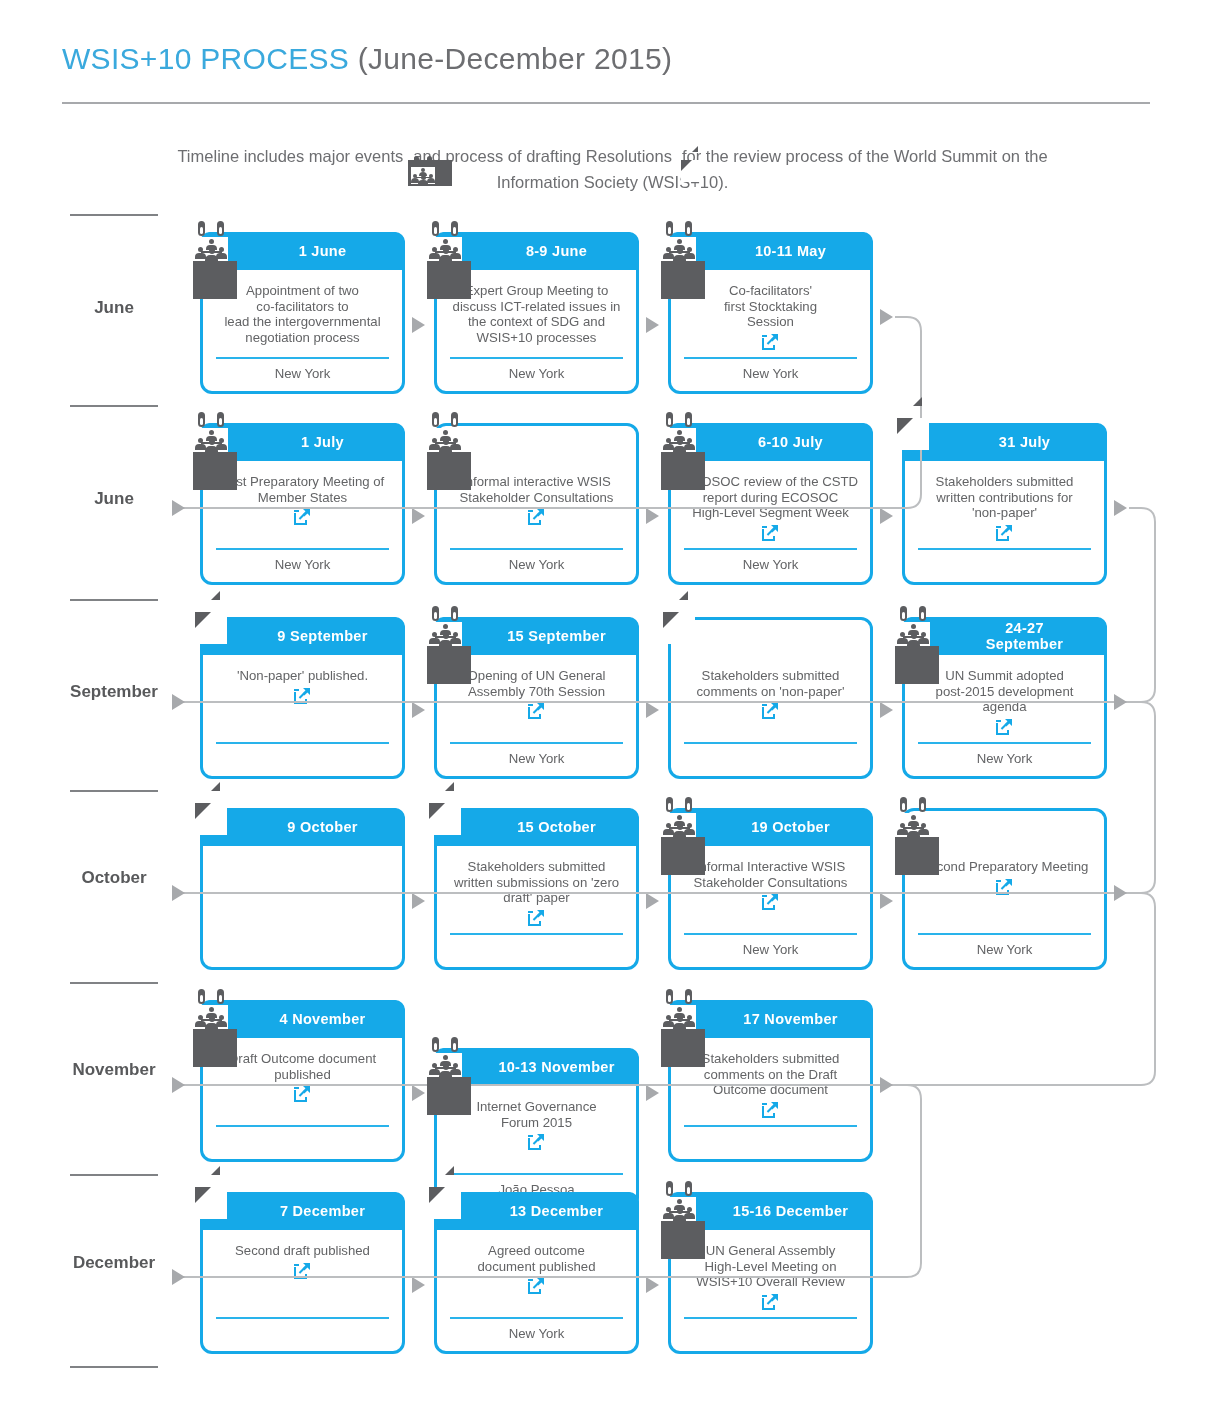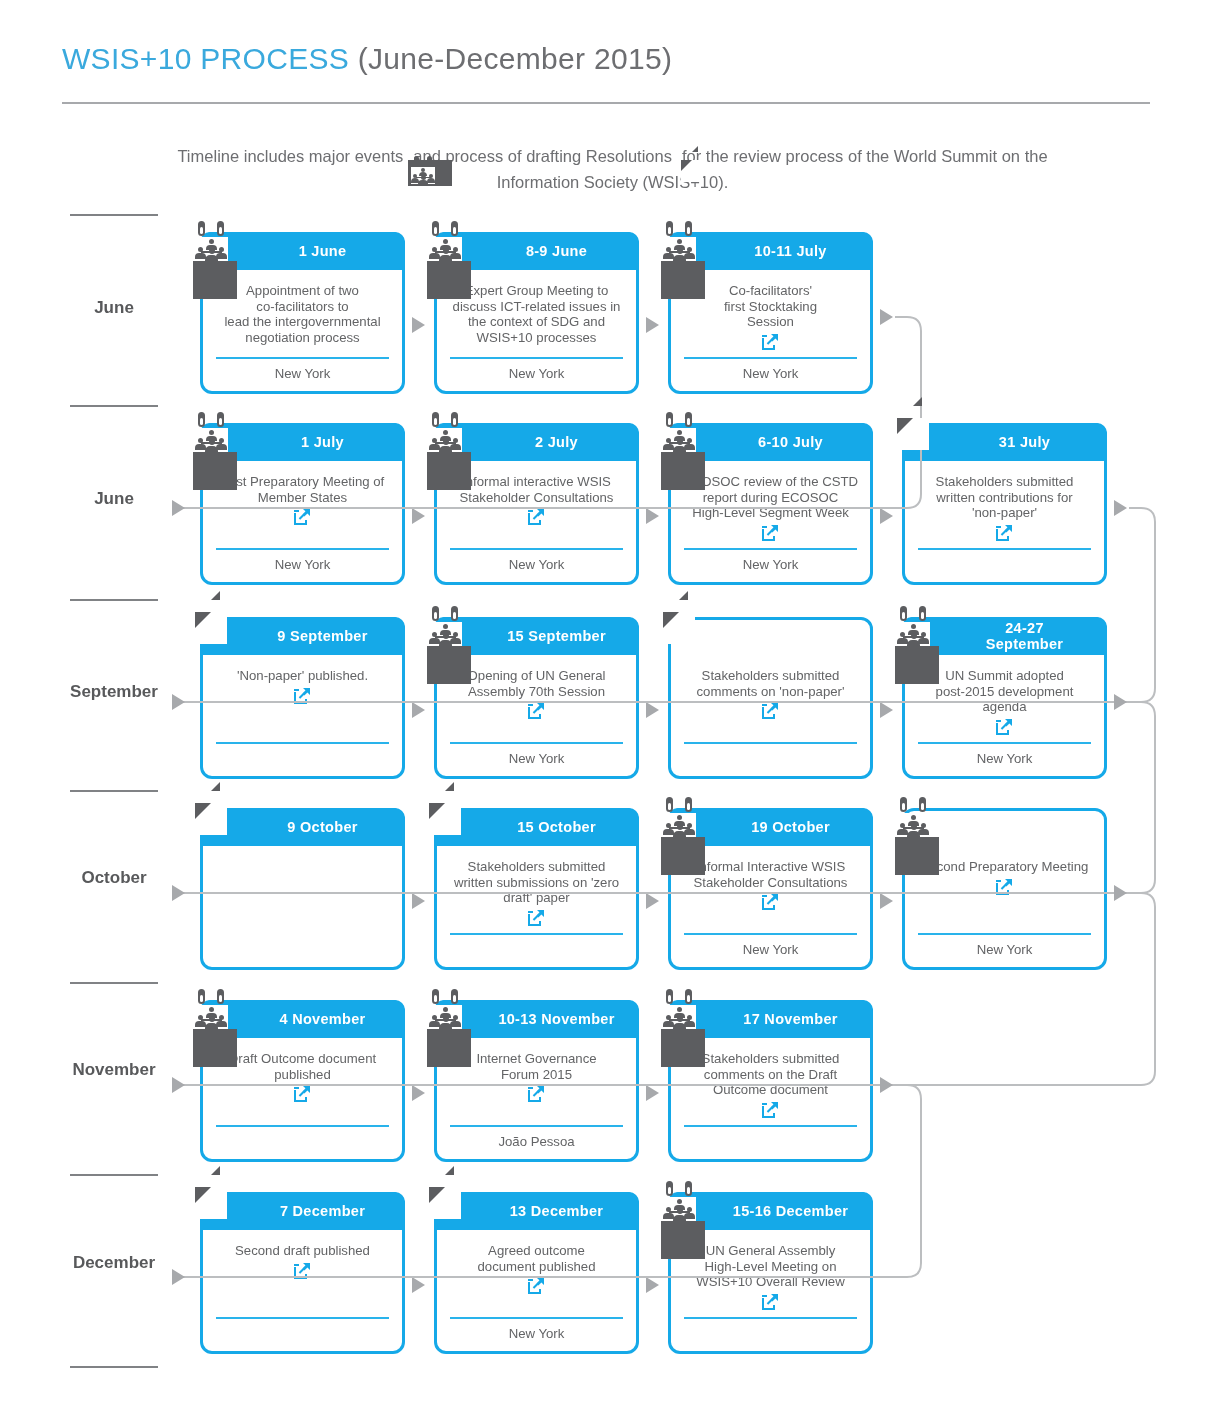--- a/index.html
+++ b/index.html
@@ -249,21 +249,21 @@
             </span></span></div>
         <div class="body">
           <div class="desc">Expert Group Meeting to<br>discuss ICT-related issues in<br>the context of SDG and<br>WSIS+10 processes</div>
           <div class="spacer"></div>
           <div class="sep"></div>
           <div class="loc">New York</div>
         </div>
       </div>
       <div class="tri" style="left:646px;top:317px"></div>
       <div class="card" style="left:668px;top:232px">
-        <div class="hdr">10-11 July</div>
+        <div class="hdr">10-11 May</div>
         <div class="icon-slot"><span class="cal-ico"><span class="ring l">
               <i></i>
             </span><span class="ring r">
               <i></i>
             </span><span class="body"></span><span class="page"></span><span class="people">
               <b class="p-head-c"></b>
               <b class="p-body-c"></b>
               <b class="bar"></b>
               <b class="p-head-l"></b>
               <b class="p-body-l"></b>
@@ -316,21 +316,20 @@
               <path d="M9 1 L16 1 L16 8 L13.4 5.4 L10.4 8.4 L8.6 6.6 L11.6 3.6 Z" fill="#15a9e8"></path>
             </svg>
           </span>
           <div class="spacer"></div>
           <div class="sep"></div>
           <div class="loc">New York</div>
         </div>
       </div>
       <div class="tri" style="left:412px;top:508px"></div>
       <div class="card" style="left:434px;top:423px">
-        <div class="hdr">2 July</div>
         <div class="icon-slot"><span class="cal-ico"><span class="ring l">
               <i></i>
             </span><span class="ring r">
               <i></i>
             </span><span class="body"></span><span class="page"></span><span class="people">
               <b class="p-head-c"></b>
               <b class="p-body-c"></b>
               <b class="bar"></b>
               <b class="p-head-l"></b>
               <b class="p-body-l"></b>
@@ -633,21 +632,21 @@
             <svg width="17" height="17" style="position:absolute;left:0;top:0">
               <path d="M9 1 L16 1 L16 8 L13.4 5.4 L10.4 8.4 L8.6 6.6 L11.6 3.6 Z" fill="#15a9e8"></path>
             </svg>
           </span>
           <div class="spacer"></div>
           <div class="sep"></div>
           <div class="loc"></div>
         </div>
       </div>
       <div class="tri" style="left:412px;top:1085px"></div>
-      <div class="card" style="left:434px;top:1000px">
+      <div class="card" style="left:434px;top:1048px">
         <div class="hdr">10-13 November</div>
         <div class="icon-slot"><span class="cal-ico"><span class="ring l">
               <i></i>
             </span><span class="ring r">
               <i></i>
             </span><span class="body"></span><span class="page"></span><span class="people">
               <b class="p-head-c"></b>
               <b class="p-body-c"></b>
               <b class="bar"></b>
               <b class="p-head-l"></b>

